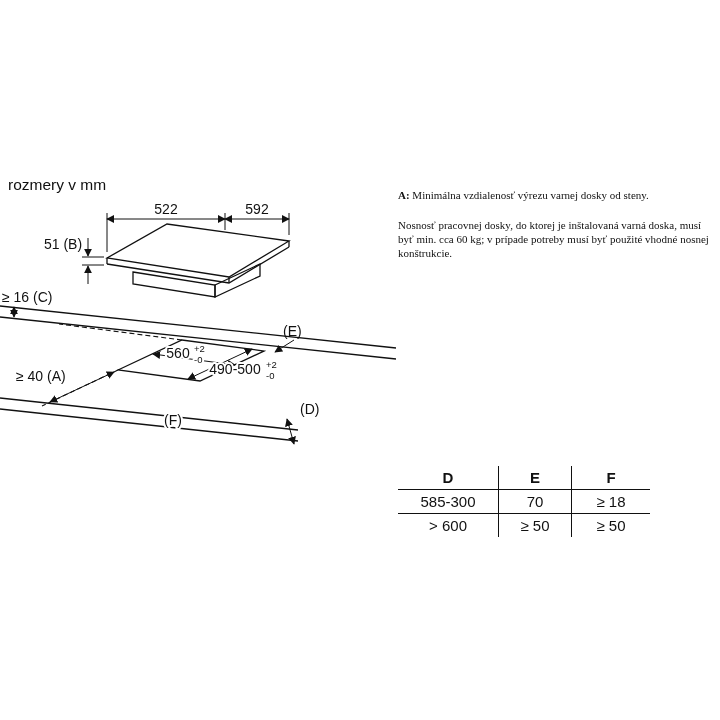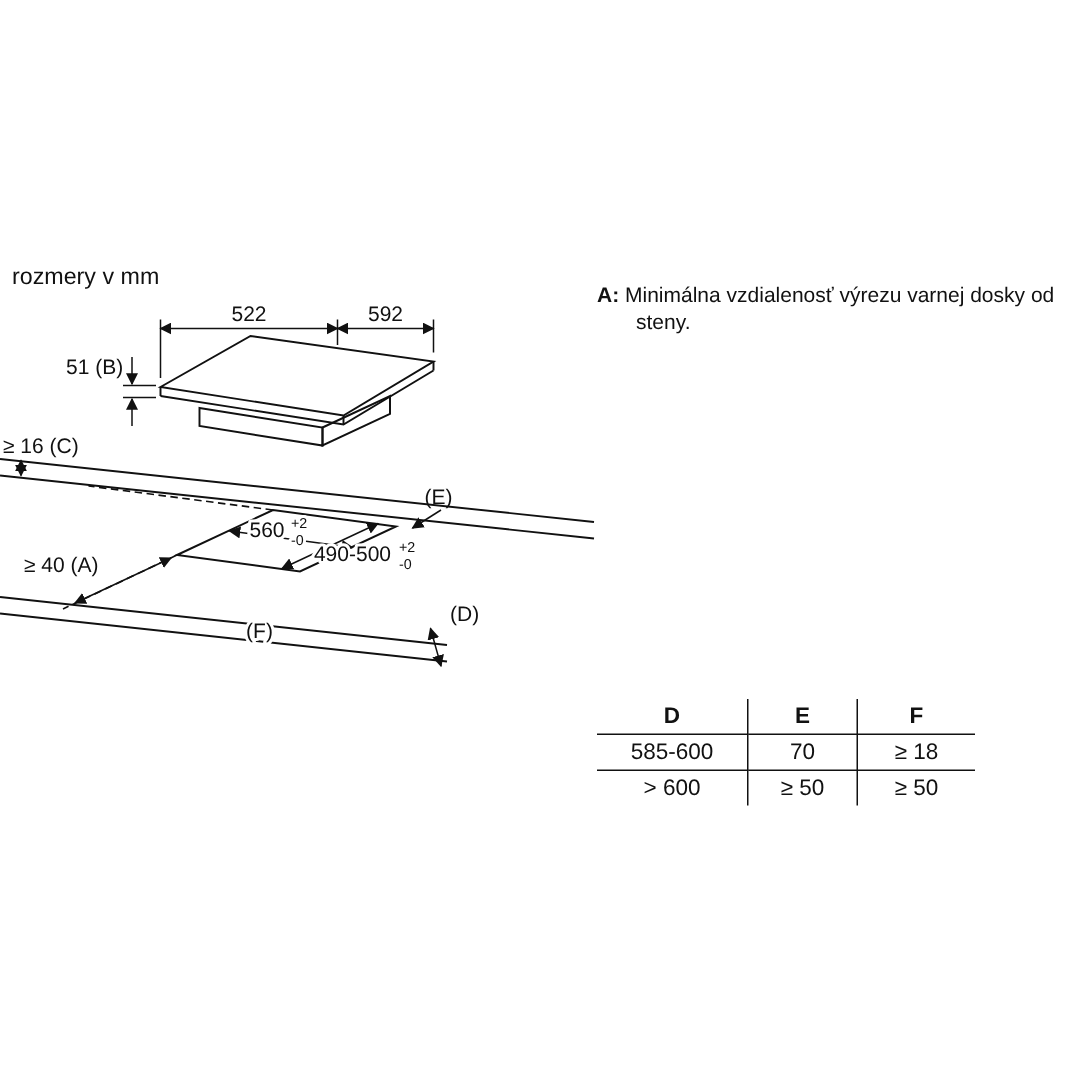--- a/index.html
+++ b/index.html
@@ -7,21 +7,21 @@
           font-family:"Liberation Sans",sans-serif;color:#111;}
   .heading{position:absolute;left:8px;top:176px;font-size:15.5px;}
   .diagram{position:absolute;left:0;top:185px;}
   .ln{stroke:#111;stroke-width:1.3;fill:none;}
   .fillw{fill:#fff;}
   .dim{stroke:#111;stroke-width:1;fill:none;}
   .dash{stroke:#111;stroke-width:1.1;fill:none;stroke-dasharray:5 3;}
   .dtext{font-family:"Liberation Sans",sans-serif;font-size:14px;fill:#111;}
   .dtol{font-family:"Liberation Sans",sans-serif;font-size:9.5px;fill:#111;}
   .halo{paint-order:stroke;stroke:#fff;stroke-width:4px;stroke-linejoin:round;}
-  .right-col{position:absolute;left:398px;top:188px;width:318px;font-size:14px;line-height:1.28;}
+  .right-col{position:absolute;left:398px;top:188px;width:318px;font-size:11px;line-height:1.28;font-family:Liberation Serif, serif;}
   .note{padding-left:26px;text-indent:-26px;margin:0 0 5px 0;}
   .note-label{font-weight:bold;}
   .load-note{margin:16px 0 0 0;}
   .spec-table{position:absolute;left:398px;top:466px;border-collapse:collapse;font-size:15px;color:#111;}
   .spec-table th,.spec-table td{text-align:center;padding:3px 8px;}
   .spec-table th{font-weight:bold;}
   .spec-table th:nth-child(1),.spec-table td:nth-child(1){min-width:84px;}
   .spec-table th:nth-child(2),.spec-table td:nth-child(2){min-width:56px;}
   .spec-table th:nth-child(3),.spec-table td:nth-child(3){min-width:62px;}
   .spec-table th:not(:last-child),.spec-table td:not(:last-child){border-right:1.3px solid #111;}
@@ -122,33 +122,34 @@
       <text class="dtol halo" x="266" y="368">+2</text>
       <text class="dtol halo" x="266" y="379">-0</text>
     </g>
   </svg>
 
   <div class="right-col">
     <div class="note">
       <span class="note-label">A:</span>
       <span>Minimálna vzdialenosť výrezu varnej dosky od steny.</span>
     </div>
+    <p class="load-note">Nosnosť pracovnej dosky, do ktorej je inštalovaná varná doska, musí byť min. cca 60 kg; v prípade potreby musí byť použité vhodné nosnej konštrukcie.</p>
   </div>
 
   <table class="spec-table">
     <thead>
       <tr>
         <th>D</th>
         <th>E</th>
         <th>F</th>
       </tr>
     </thead>
     <tbody>
       <tr>
-        <td>585-600</td>
+        <td>585-300</td>
         <td>70</td>
         <td>≥ 18</td>
       </tr>
       <tr>
         <td>&gt; 600</td>
         <td>≥ 50</td>
         <td>≥ 50</td>
       </tr>
     </tbody>
   </table>

